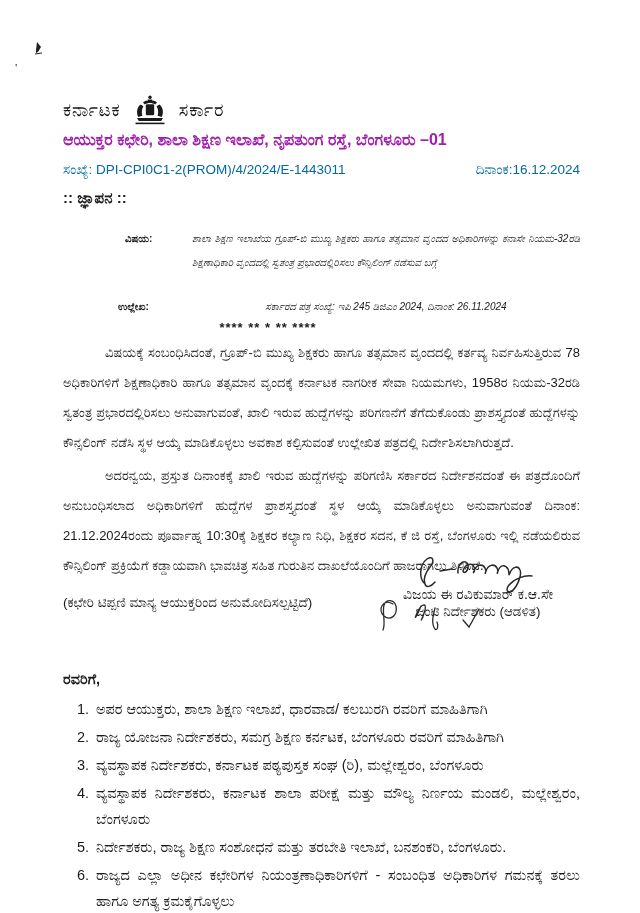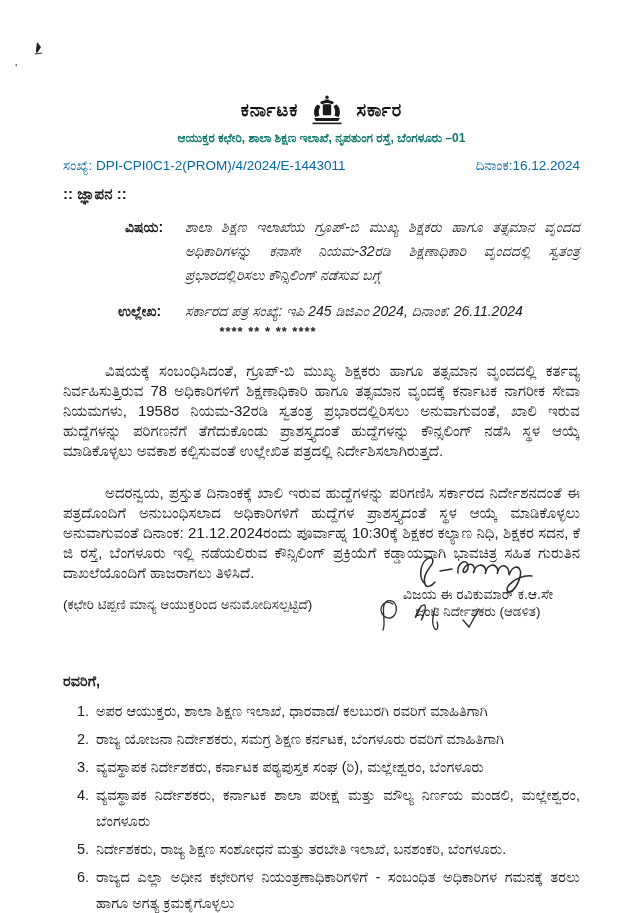--- a/index.html
+++ b/index.html
@@ -4,40 +4,40 @@
 <style>
   html,body { margin:0; padding:0; background:#e9e9e9; }
   .page {
     position:relative; width:640px; height:913px; margin:0 auto;
     background:#ffffff; color:#1b1b1b; overflow:hidden;
     font-family:"Liberation Sans", sans-serif;
   }
   .content { position:absolute; left:63px; top:94px; width:517px; }
 
   
-  .org-title { display:flex; align-items:center; justify-content:center; gap:12px;
-               font-weight:bold; font-size:18px; letter-spacing:1px; color:#141414; }
-  .org-sub   { text-align:center; font-weight:bold; font-size:12px; margin-top:5px;
-               color:#0f766e; white-space:nowrap; }
+  .org-title { display:flex; align-items:center; justify-content:flex-start; gap:12px;
+               font-weight:normal; font-size:18px; letter-spacing:1px; color:#141414; }
+  .org-sub   { font-weight:bold; font-size:16px; margin-top:5px;
+               color:#a21caf; white-space:nowrap; }
   .ref-row   { display:flex; justify-content:space-between; font-size:13.5px;
                margin-top:13px; color:#0369a1; }
   .doc-type  { text-align:left; font-weight:bold; font-size:15px; margin-top:11px; }
 
   
-  .kv-row   { display:flex; margin-top:12px; font-size:14px; line-height:24px; }
+  .kv-row   { display:flex; margin-top:20px; font-size:10px; line-height:24px;gap:7px; }
   .kv-label { font-weight:bold; flex:none; width:60px; margin-left:62px; }
   .kv-row.ref .kv-label { width:67px; margin-left:55px; }
   .kv-text  { flex:1; text-align:justify;font-style:italic; }
-  .kv-row.ref .kv-text { text-align:left; white-space:nowrap; }
+  .kv-row.ref .kv-text { text-align:center; white-space:nowrap; }
   .stars { font-weight:bold; font-size:13px; letter-spacing:1px;
            margin:1px 0 0 90px; width:230px; text-align:center; }
 
   
-  .para { font-size:15px; line-height:20px; text-align:justify;
-          text-indent:42px; margin:22px 0 0 0; }
+  .para { font-size:13px; line-height:30px; text-align:justify;
+          text-indent:42px; margin:3px 0 0 0; }
   .note { font-size:13.5px; margin-top:14px; }
 
   
   .sig-block { position:absolute; left:373px; top:550px; width:210px; text-align:center; }
   .sig-ink   { display:block; margin:0 auto -8px 38px; }
   .sig-name  { font-weight:normal; font-size:14px; white-space:nowrap; color:#141414; }
   .sig-desig { position:relative; font-size:13.5px; margin-top:1px; }
   .sig-scribble { position:absolute; left:4px; top:-8px; pointer-events:none; }
 
   

